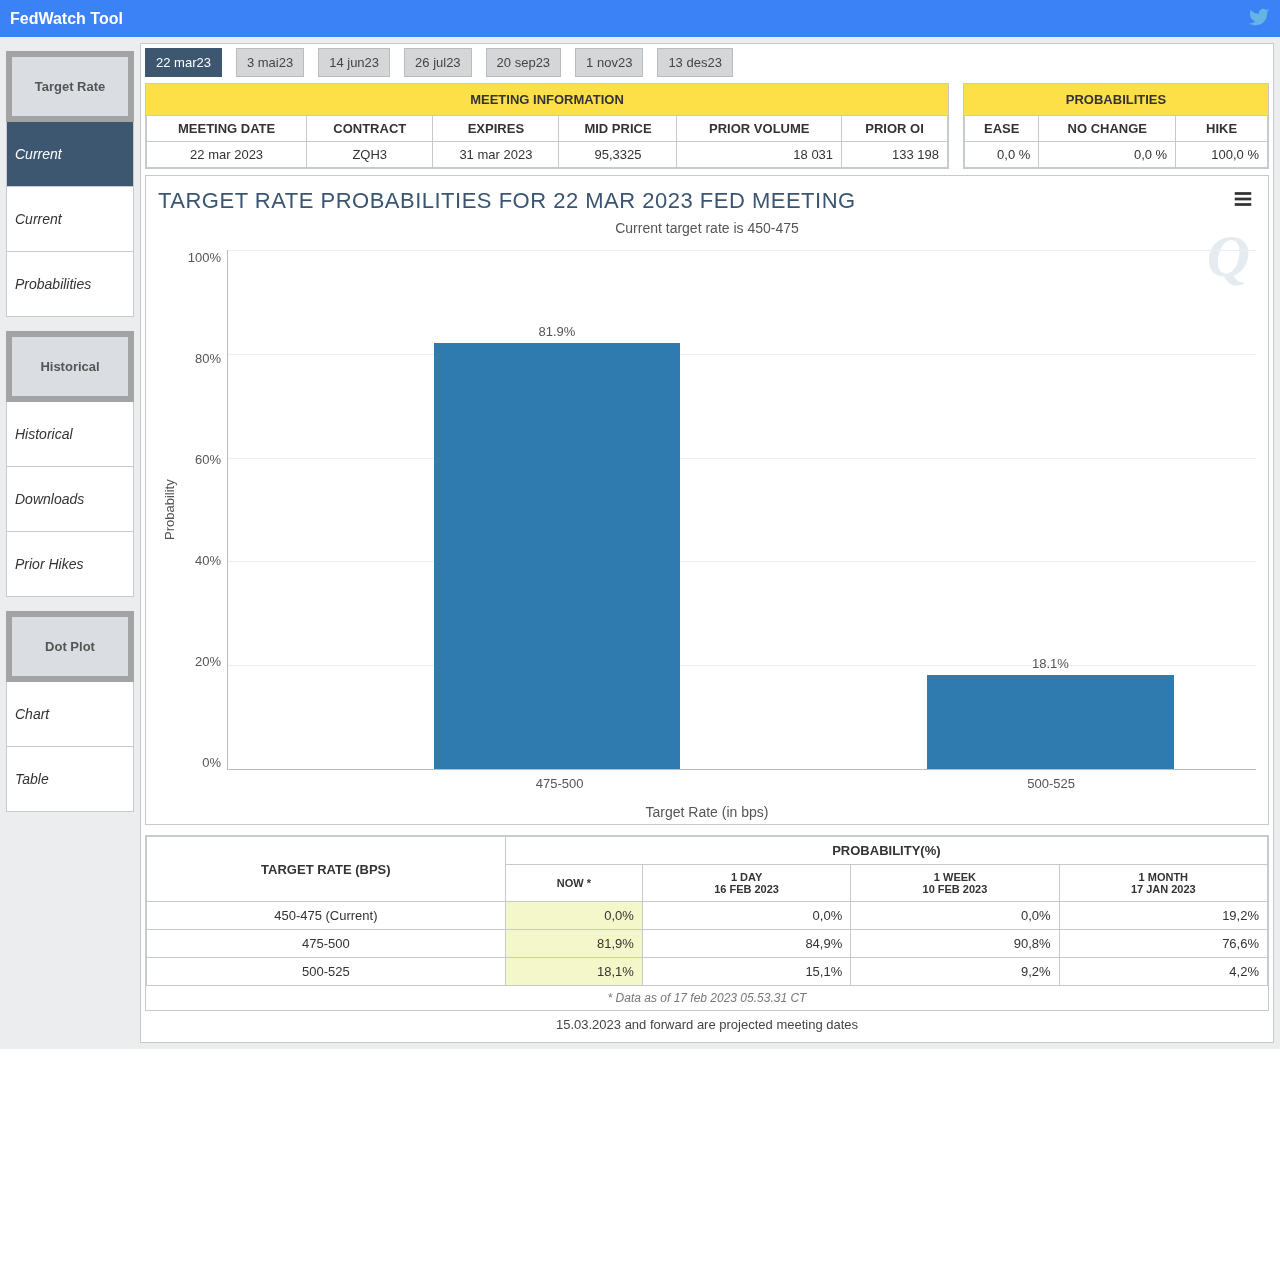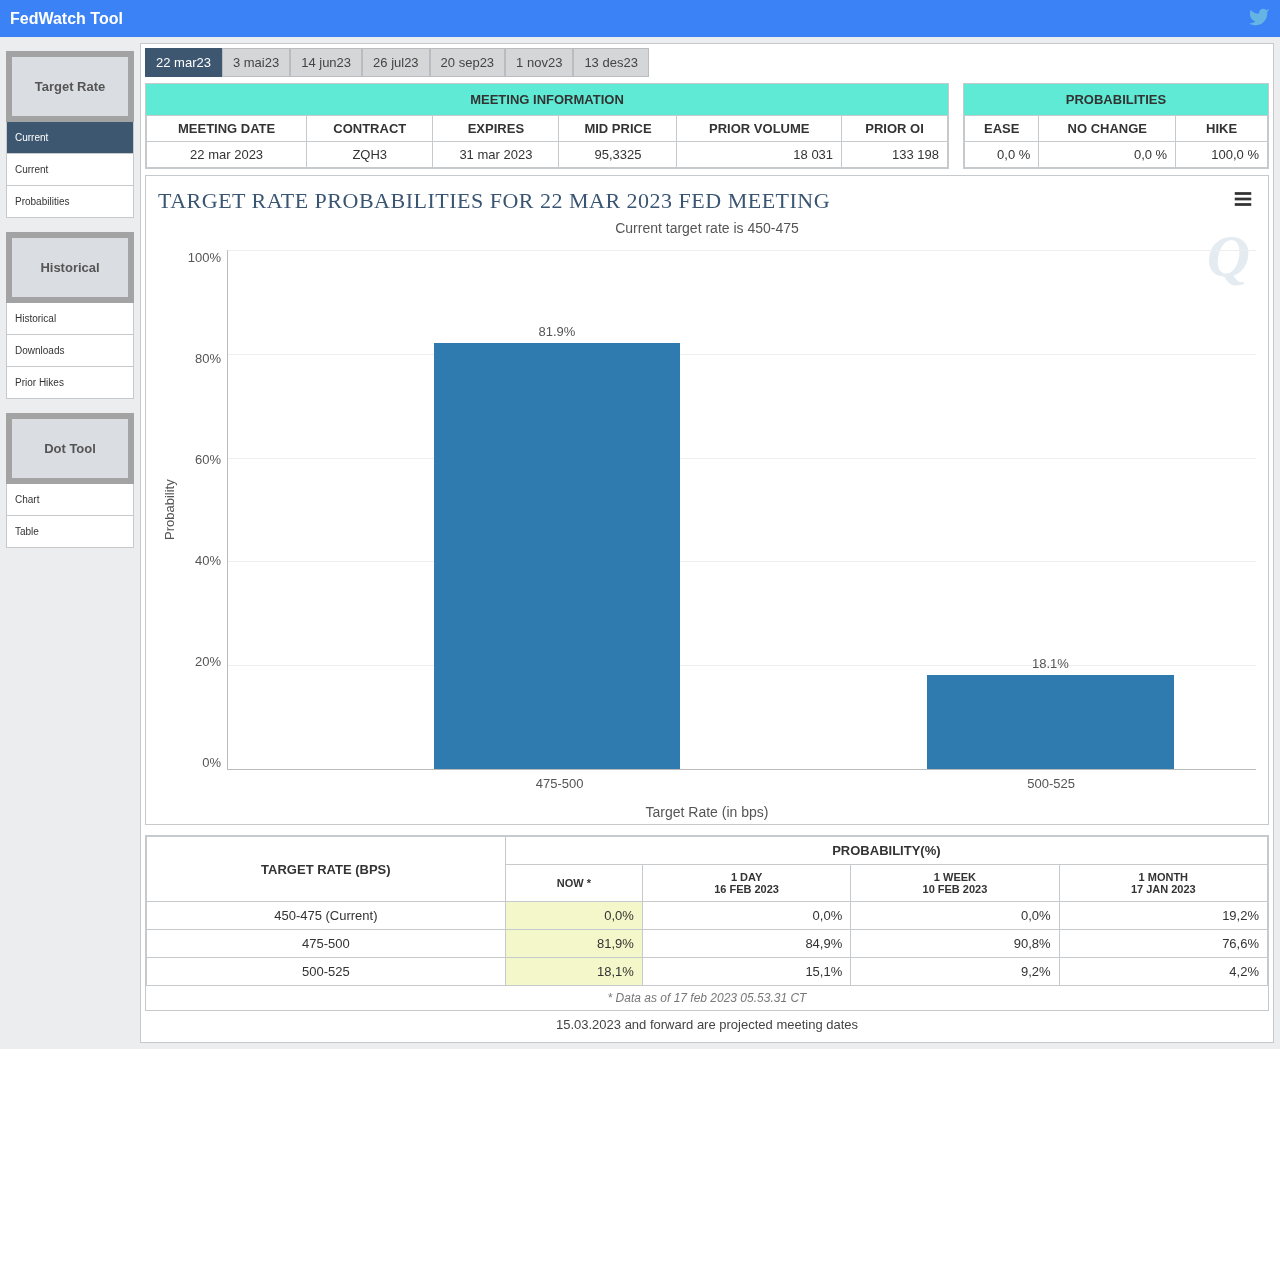--- a/index.html
+++ b/index.html
@@ -3,38 +3,38 @@
 <meta charset="utf-8">
 <style>
 * { box-sizing: border-box; margin: 0; padding: 0; }
 body { font-family: Arial, Helvetica, sans-serif; font-size: 13px; background: #fff; color: #333; }
 .app-header { background: #3b82f6; color: #fff; padding: 6px 10px; display: flex; justify-content: space-between; align-items: center; }
 .app-header h1 { font-size: 16px; font-weight: bold; }
 .twitter-icon { color: #65b4e4; width: 22px; height: 22px; }
 .layout { display: flex; gap: 6px; padding: 6px; background: #ecedee; }
 .sidebar { width: 128px; flex-shrink: 0; }
 .sidebar-group-header { background: #dadde2; border: 6px solid #a3a3a3; padding: 22px 8px; font-weight: bold; text-align: center; color: #555; font-size: 13px; margin-top: 8px; }
-.sidebar-item { background: #fff; border: 1px solid #c7cacd; border-top: none; padding: 10px 8px; cursor: pointer; color: #333; font-size: 10px; }
+.sidebar-item { background: #fff; border: 1px solid #c7cacd; border-top: none; padding: 24px 8px; cursor: pointer; color: #333; font-size: 14px; font-style: italic; }
 .sidebar-item.active { background: #3e5770; color: #fff; }
 .sidebar-spacer { height: 6px; }
 .main { flex: 1; background: #fff; border: 1px solid #c7cacd; padding: 4px; }
-.tabs { display: flex; gap: 0; margin-bottom: 6px; }
+.tabs { display: flex; gap: 14px; margin-bottom: 6px; }
 .tab { background: #d4d6d8; border: 1px solid #b9bdc1; padding: 6px 10px; cursor: pointer; font-size: 13px; color: #444; }
 .tab.active { background: #3e5770; color: #fff; border-color: #3e5770; }
 .tables-row { display: flex; gap: 14px; margin-bottom: 6px; }
 .info-box { border: 1px solid #c7cacd; }
 .info-box.meeting { flex: 1; }
 .info-box.prob { width: 306px; }
-.info-box-title { text-align: center; font-weight: bold; padding: 8px 4px; font-size: 13px; background: #5eead4; }
+.info-box-title { text-align: center; font-weight: bold; padding: 8px 4px; font-size: 13px; background: #fde047; }
 .info-table { width: 100%; border-collapse: collapse; }
 .info-table th, .info-table td { border: 1px solid #c7cacd; padding: 5px 8px; font-size: 13px; text-align: center; white-space: nowrap; }
 .info-table th { font-weight: bold; background: #fff; }
 .info-table td.num { text-align: right; }
 .chart-panel { border: 1px solid #c7cacd; padding: 12px 12px 4px 12px; position: relative; margin-bottom: 10px; }
-.chart-title { color: #3a5572; font-size: 22px; font-family: Liberation Serif, serif; letter-spacing: 0.5px; }
+.chart-title { color: #3a5572; font-size: 22px; font-family: Liberation Sans, sans-serif; letter-spacing: 0.5px; }
 .chart-subtitle { text-align: center; color: #555; font-size: 14px; margin-top: 6px; }
 .chart-menu { position: absolute; top: 12px; right: 14px; cursor: pointer; }
 .chart-menu svg { width: 22px; height: 22px; }
 .chart-wrap { display: flex; margin-top: 14px; }
 .yaxis-label { writing-mode: vertical-rl; transform: rotate(180deg); text-align: center; color: #555; font-size: 13px; padding: 0 4px; }
 .yaxis-ticks { display: flex; flex-direction: column; justify-content: space-between; height: 520px; text-align: right; color: #555; font-size: 13px; padding-right: 6px; width: 46px; }
 .plot-area { flex: 1; position: relative; height: 520px; border-left: 1px solid #bbb; border-bottom: 1px solid #bbb; }
 .gridline { position: absolute; left: 0; right: 0; border-top: 1px solid #eee; }
 .bar-container { position: absolute; bottom: 0; width: 24%; display: flex; flex-direction: column; align-items: center; }
 .bar-label { font-size: 13px; color: #555; margin-bottom: 4px; }
@@ -71,21 +71,21 @@
     <div class="sidebar-group-header">Target Rate</div>
     <div class="sidebar-item active">Current</div>
     <div class="sidebar-item">Current</div>
     <div class="sidebar-item">Probabilities</div>
     <div class="sidebar-spacer"></div>
     <div class="sidebar-group-header">Historical</div>
     <div class="sidebar-item">Historical</div>
     <div class="sidebar-item">Downloads</div>
     <div class="sidebar-item">Prior Hikes</div>
     <div class="sidebar-spacer"></div>
-    <div class="sidebar-group-header">Dot Tool</div>
+    <div class="sidebar-group-header">Dot Plot</div>
     <div class="sidebar-item">Chart</div>
     <div class="sidebar-item">Table</div>
   </div>
 
   <div class="main">
     <div class="tabs">
       <div class="tab active">22 mar23</div>
       <div class="tab">3 mai23</div>
       <div class="tab">14 jun23</div>
       <div class="tab">26 jul23</div>

